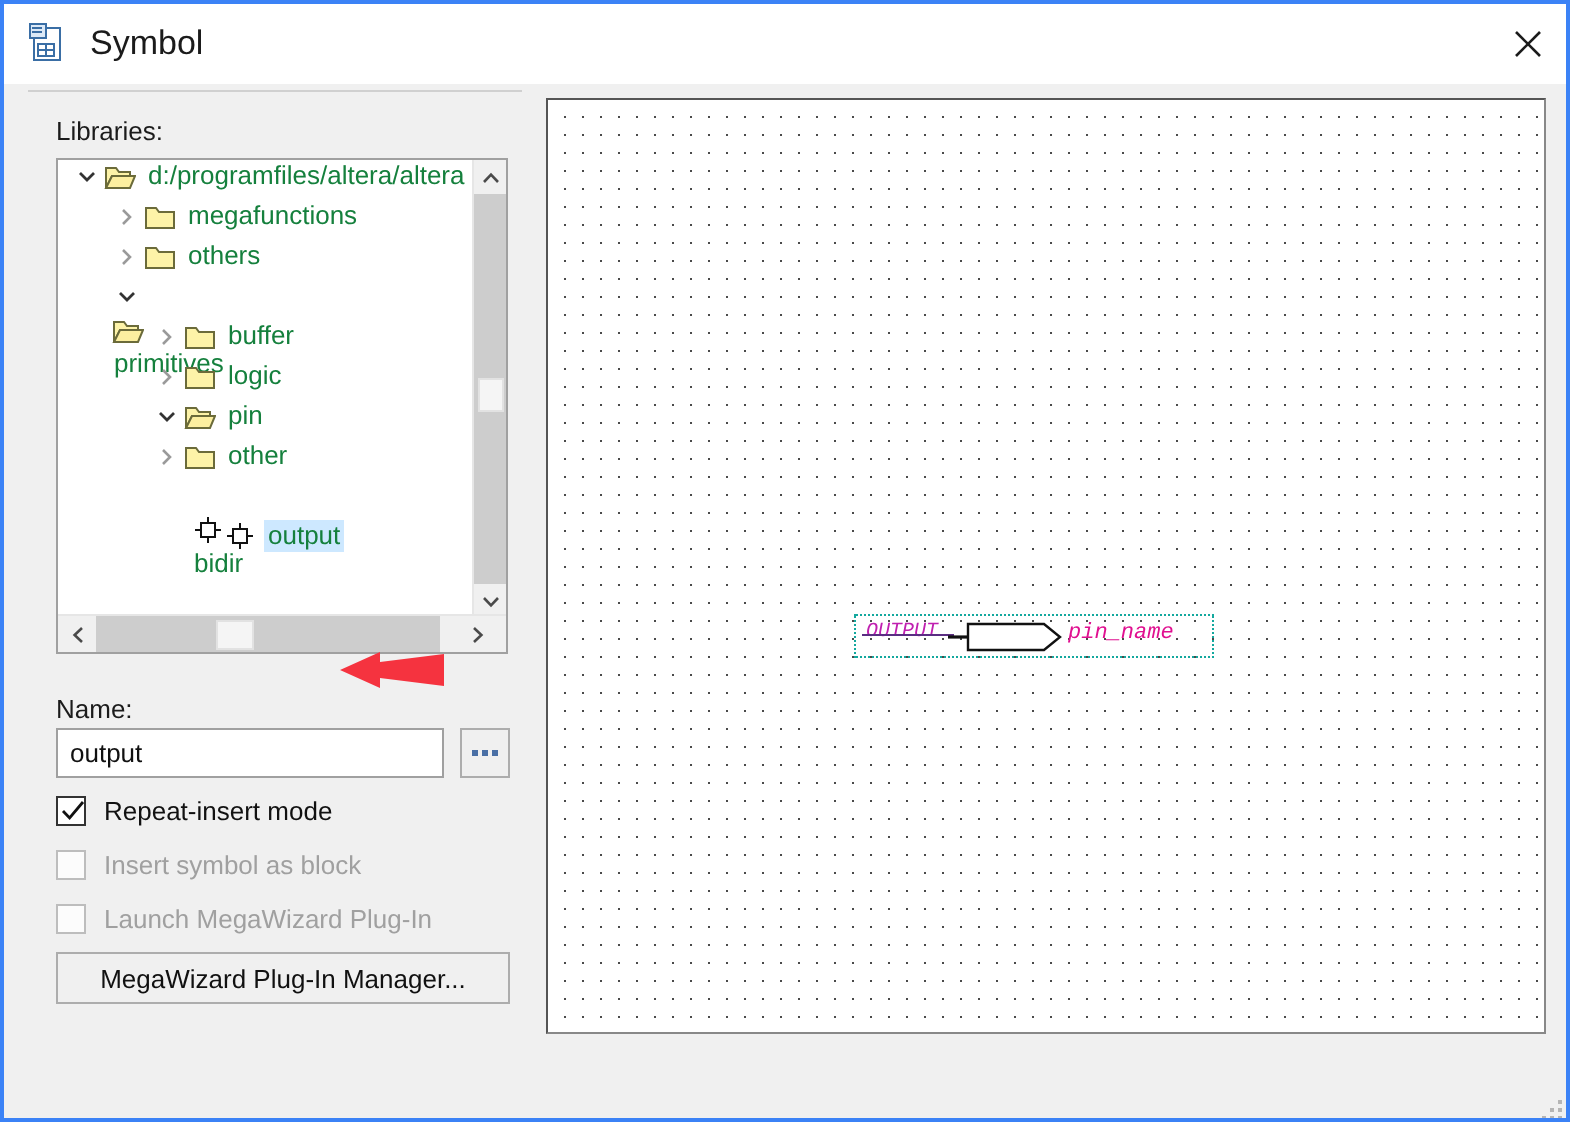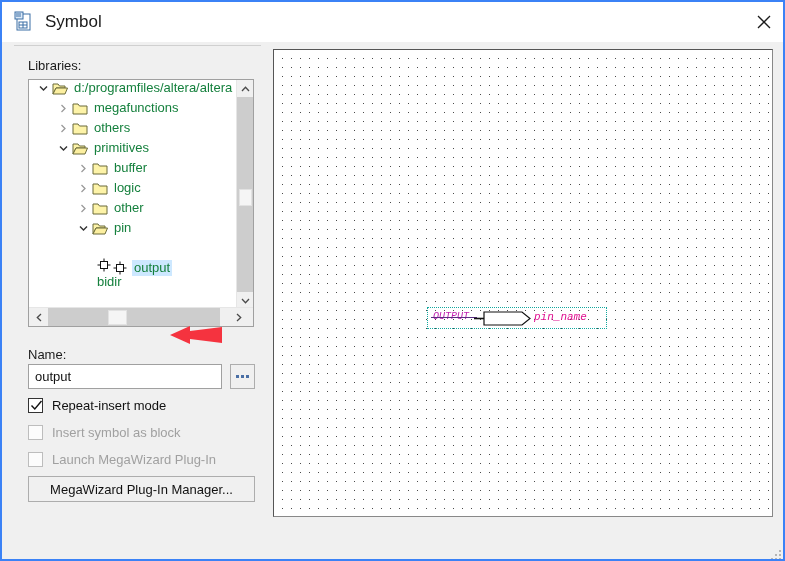--- a/index.html
+++ b/index.html
@@ -355,21 +355,21 @@
                 <polyline points="2.5,1 6,4.5 2.5,8" fill="none" stroke="#9a9a9a" stroke-width="1.3"></polyline>
               </svg>
             </span>
             <span class="folder">
               <svg width="16" height="13" viewBox="0 0 16 13">
                 <path d="M1 2 h5 l1.5 2 H15 v8 H1 Z" fill="#fdf3a8" stroke="#6b6b3a" stroke-width="1"></path>
               </svg>
             </span>
             <span class="tree-label">others</span>
           </div>
-          <div class="tree-item" style="padding-left: 26px;">
+          <div class="tree-item" style="padding-left: 26px; flex-direction: column;">
             <span class="chev">
               <svg width="9" height="9" viewBox="0 0 9 9">
                 <polyline points="1,2.5 4.5,6 8,2.5" fill="none" stroke="#333" stroke-width="1.4"></polyline>
               </svg>
             </span>
             <span class="folder">
               <svg width="16" height="13" viewBox="0 0 16 13">
                 <path d="M1 2 h5 l1.5 2 H13 v2 H4 L1 12 Z" fill="#fdf3a8" stroke="#6b6b3a" stroke-width="1"></path>
                 <path d="M4 6 H15.5 L13 12 H1 Z" fill="#fcefa0" stroke="#6b6b3a" stroke-width="1"></path>
               </svg>
@@ -398,43 +398,43 @@
             <span class="folder">
               <svg width="16" height="13" viewBox="0 0 16 13">
                 <path d="M1 2 h5 l1.5 2 H15 v8 H1 Z" fill="#fdf3a8" stroke="#6b6b3a" stroke-width="1"></path>
               </svg>
             </span>
             <span class="tree-label">logic</span>
           </div>
           <div class="tree-item" style="padding-left: 46px;">
             <span class="chev">
               <svg width="9" height="9" viewBox="0 0 9 9">
-                <polyline points="2.5,1 6,4.5 2.5,8" fill="none" stroke="#9a9a9a" stroke-width="1.3"></polyline>
-              </svg>
-            </span>
-            <span class="folder">
-              <svg width="16" height="13" viewBox="0 0 16 13">
-                <path d="M1 2 h5 l1.5 2 H15 v8 H1 Z" fill="#fdf3a8" stroke="#6b6b3a" stroke-width="1"></path>
-              </svg>
-            </span>
-            <span class="tree-label">other</span>
-          </div>
-          <div class="tree-item" style="padding-left: 46px;">
-            <span class="chev">
-              <svg width="9" height="9" viewBox="0 0 9 9">
                 <polyline points="1,2.5 4.5,6 8,2.5" fill="none" stroke="#333" stroke-width="1.4"></polyline>
               </svg>
             </span>
             <span class="folder">
               <svg width="16" height="13" viewBox="0 0 16 13">
                 <path d="M1 2 h5 l1.5 2 H13 v2 H4 L1 12 Z" fill="#fdf3a8" stroke="#6b6b3a" stroke-width="1"></path>
                 <path d="M4 6 H15.5 L13 12 H1 Z" fill="#fcefa0" stroke="#6b6b3a" stroke-width="1"></path>
               </svg>
             </span>
             <span class="tree-label">pin</span>
+          </div>
+          <div class="tree-item" style="padding-left: 46px;">
+            <span class="chev">
+              <svg width="9" height="9" viewBox="0 0 9 9">
+                <polyline points="2.5,1 6,4.5 2.5,8" fill="none" stroke="#9a9a9a" stroke-width="1.3"></polyline>
+              </svg>
+            </span>
+            <span class="folder">
+              <svg width="16" height="13" viewBox="0 0 16 13">
+                <path d="M1 2 h5 l1.5 2 H15 v8 H1 Z" fill="#fdf3a8" stroke="#6b6b3a" stroke-width="1"></path>
+              </svg>
+            </span>
+            <span class="tree-label">other</span>
           </div>
           <div class="tree-item" style="padding-left: 66px; flex-direction: column;">
             <span class="chev"></span>
             <span class="pinicon">
               <svg width="14" height="14" viewBox="0 0 14 14">
                 <rect x="3.5" y="3.5" width="7" height="7" fill="#ffffff" stroke="#111" stroke-width="1"></rect>
                 <line x1="7" y1="0.5" x2="7" y2="3.5" stroke="#111" stroke-width="1"></line>
                 <line x1="7" y1="10.5" x2="7" y2="13.5" stroke="#111" stroke-width="1"></line>
                 <line x1="0.5" y1="7" x2="3.5" y2="7" stroke="#111" stroke-width="1"></line>
                 <line x1="10.5" y1="7" x2="13.5" y2="7" stroke="#111" stroke-width="1"></line>

